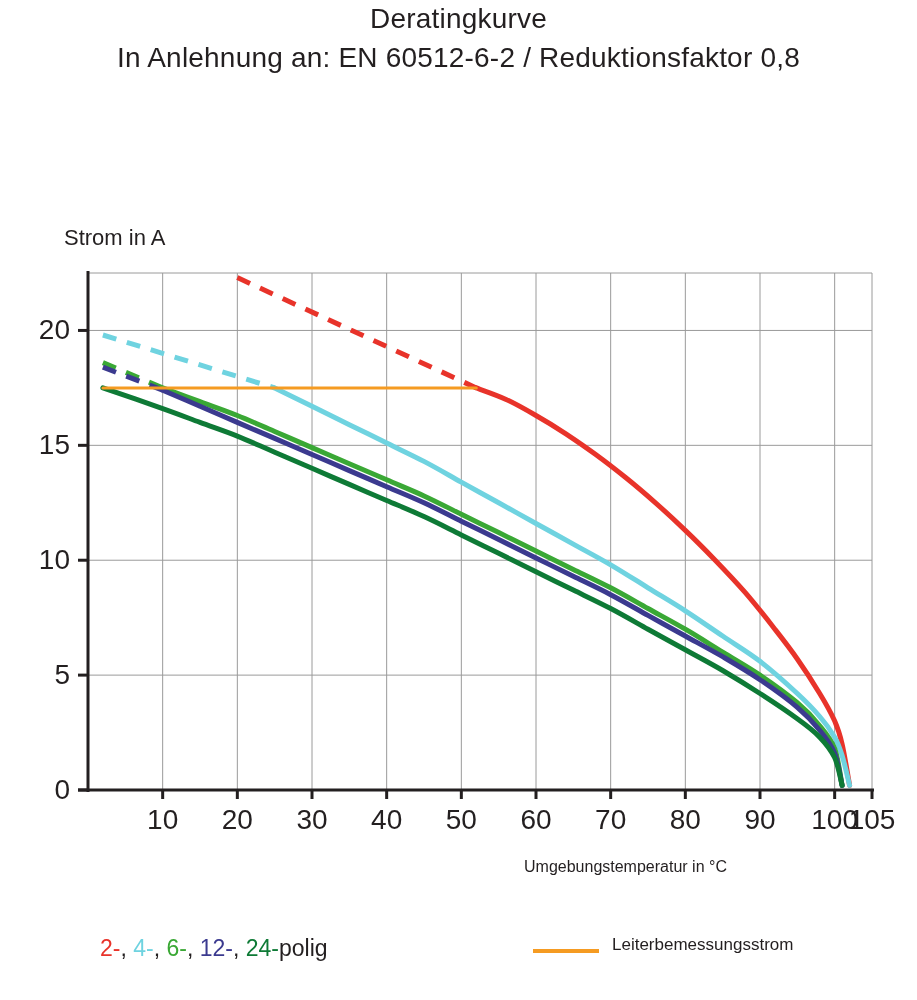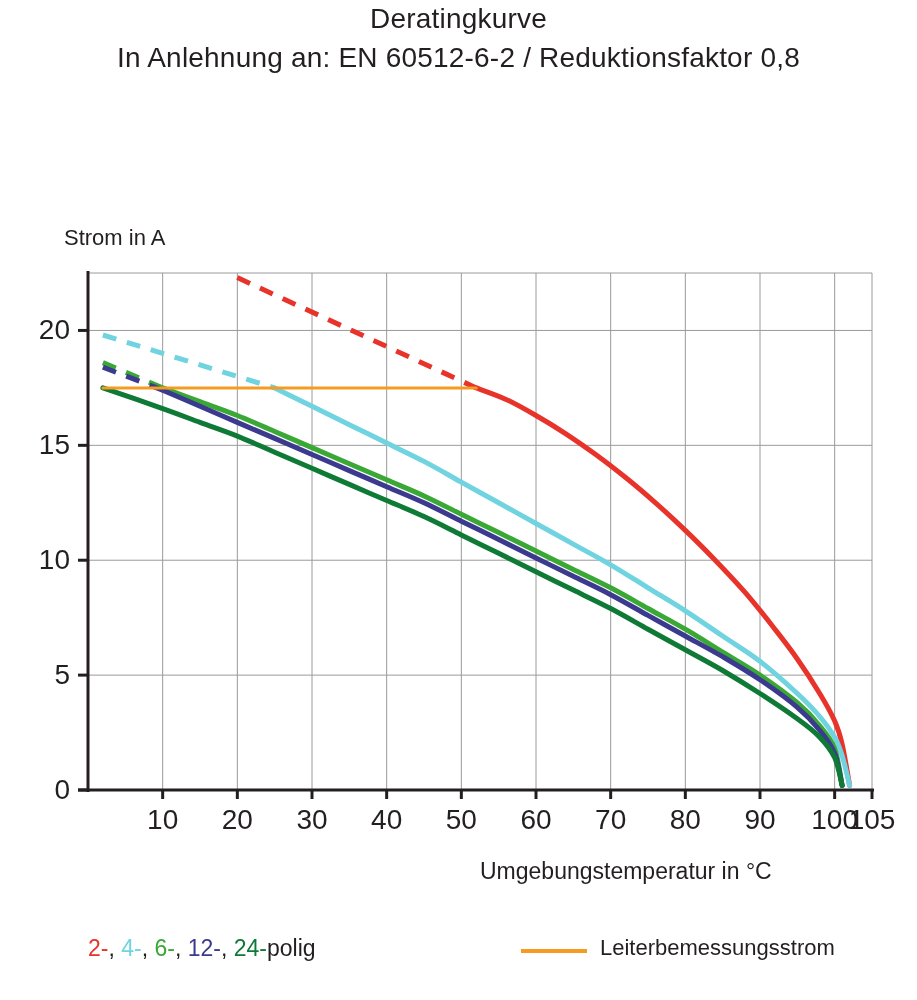--- a/index.html
+++ b/index.html
@@ -30,52 +30,52 @@
   }
   .y-axis-label {
     position: absolute;
     left: 64px;
     top: 225px;
     font-size: 22px;
     color: #231f20;
   }
   .x-axis-label {
     position: absolute;
-    left: 480px;
+    left: 524px;
     top: 858px;
-    font-size: 23px;
+    font-size: 16px;
     color: #231f20;
   }
   .plot-wrap {
     position: absolute;
     left: 0;
     top: 0;
     width: 917px;
     height: 1000px;
   }
   .legend {
     position: absolute;
-    left: 0;
+    left: 12px;
     top: 935px;
     width: 759px;
     height: 50px;
   }
   .legend-poles {
     position: absolute;
     left: 88px;
     top: 0px;
     font-size: 23px;
     white-space: nowrap;
   }
   .legend-poles span.sep { color: #231f20; }
   .legend-current {
     position: absolute;
     left: 600px;
     top: 0px;
-    font-size: 22px;
+    font-size: 17px;
     color: #231f20;
     white-space: nowrap;
   }
   .legend-swatch {
     position: absolute;
     left: 521px;
     top: 14px;
     width: 66px;
     height: 4px;
     background: #f59b22;

